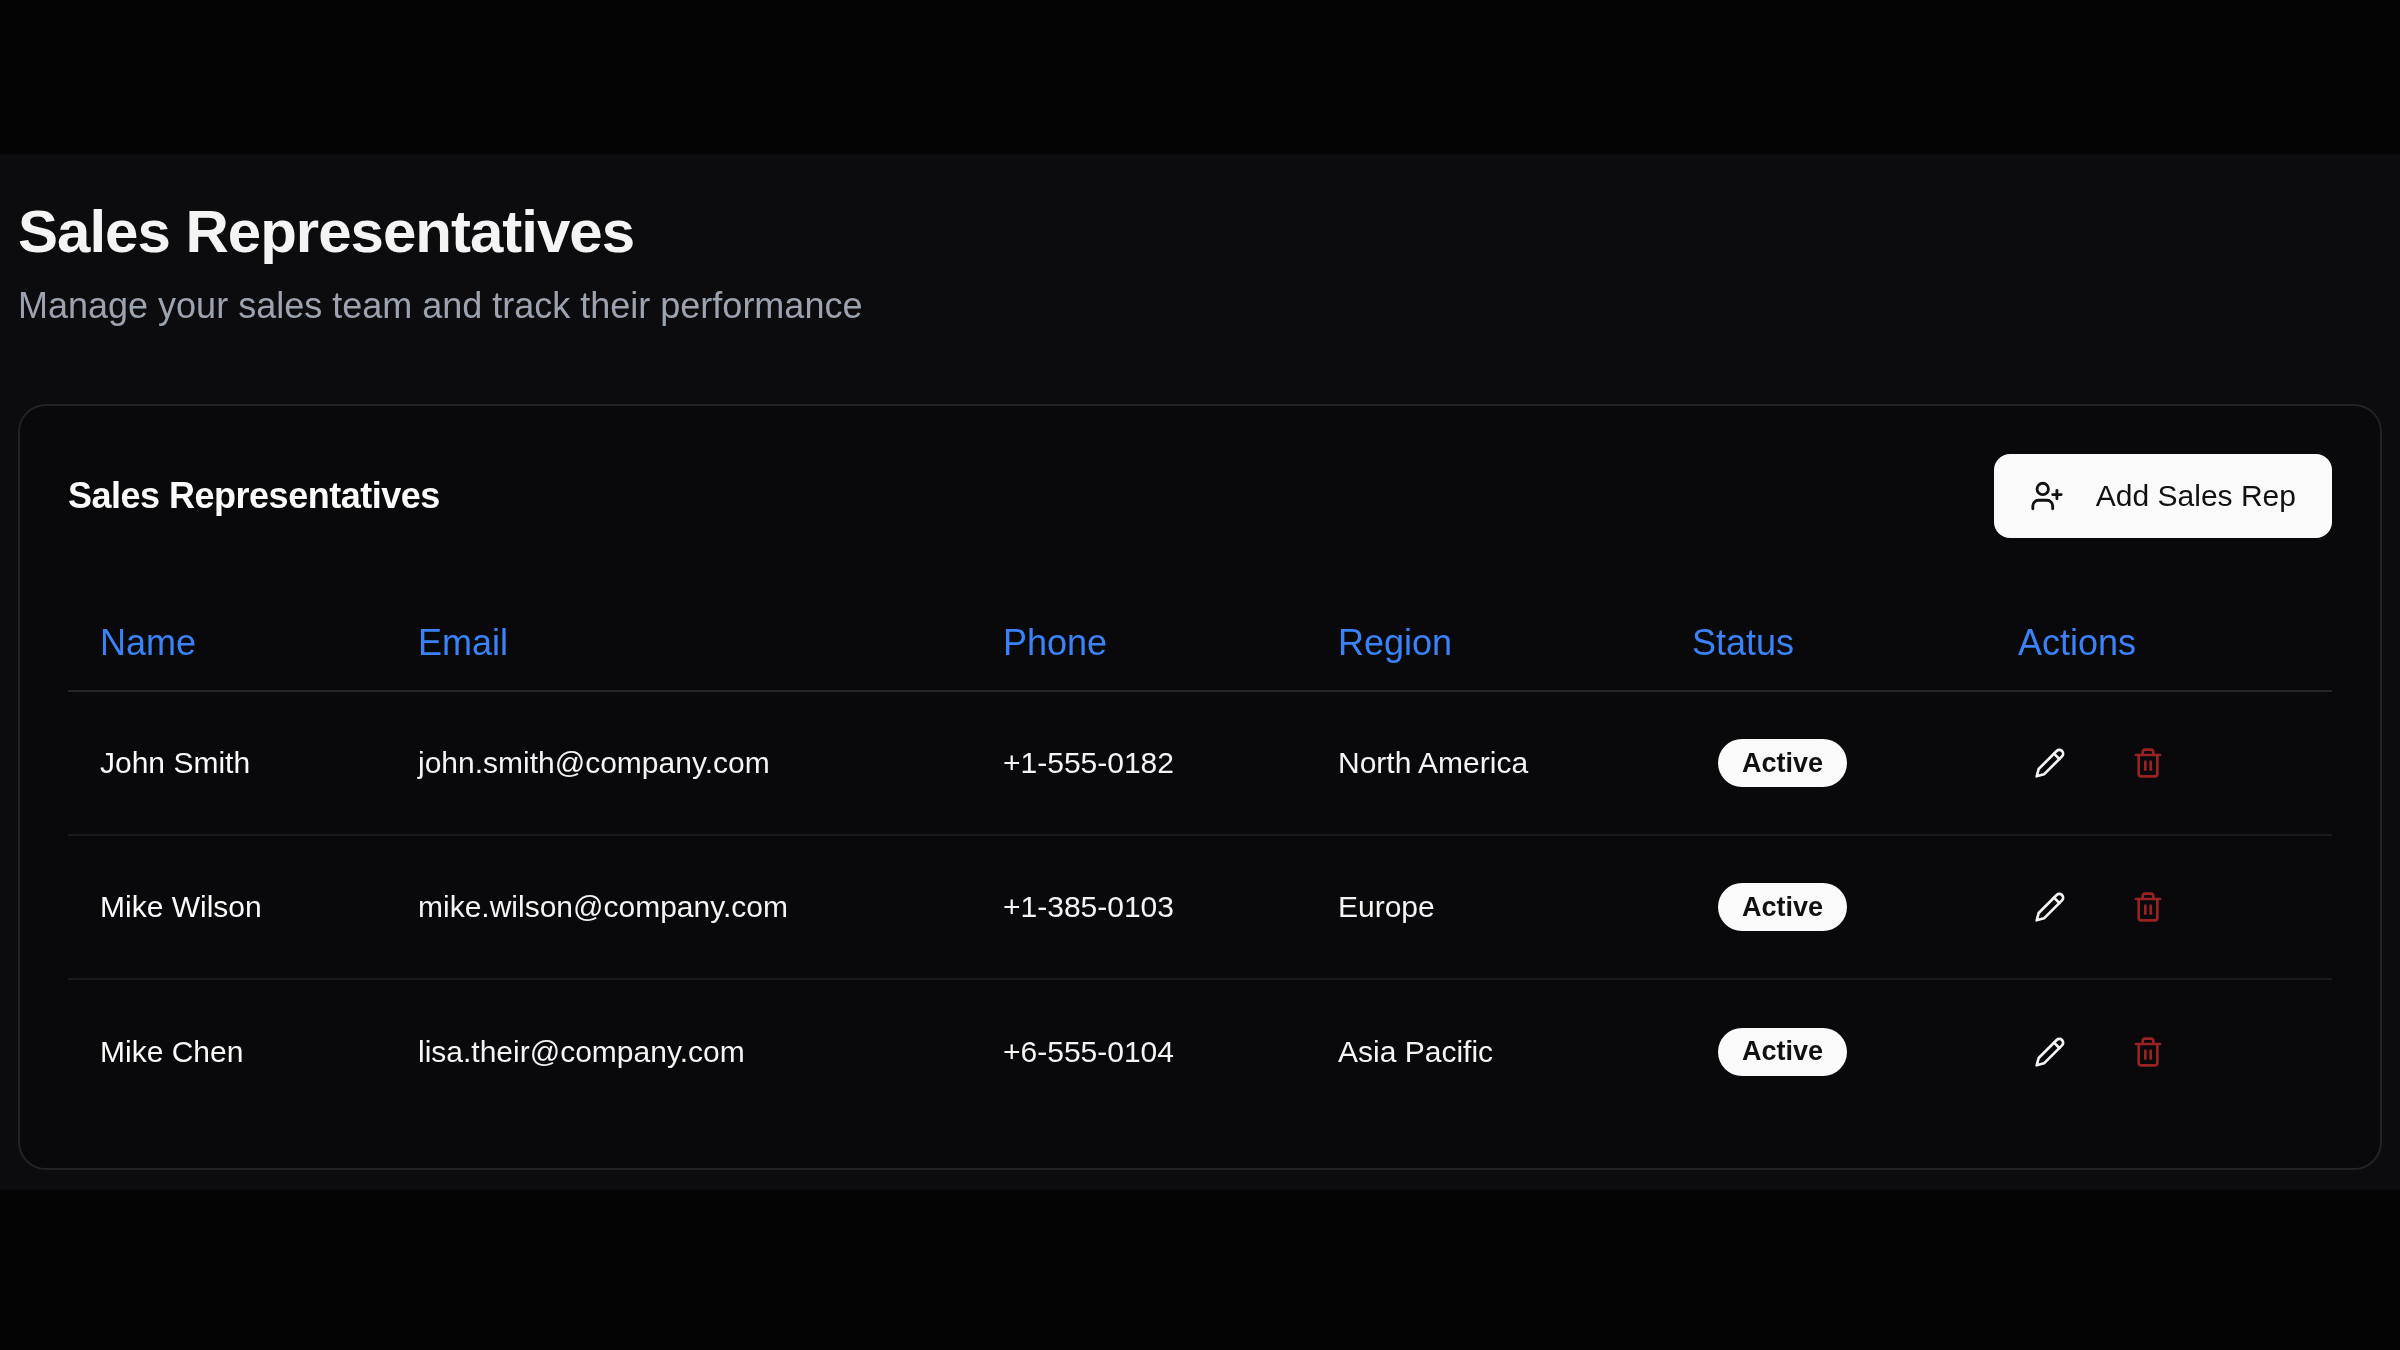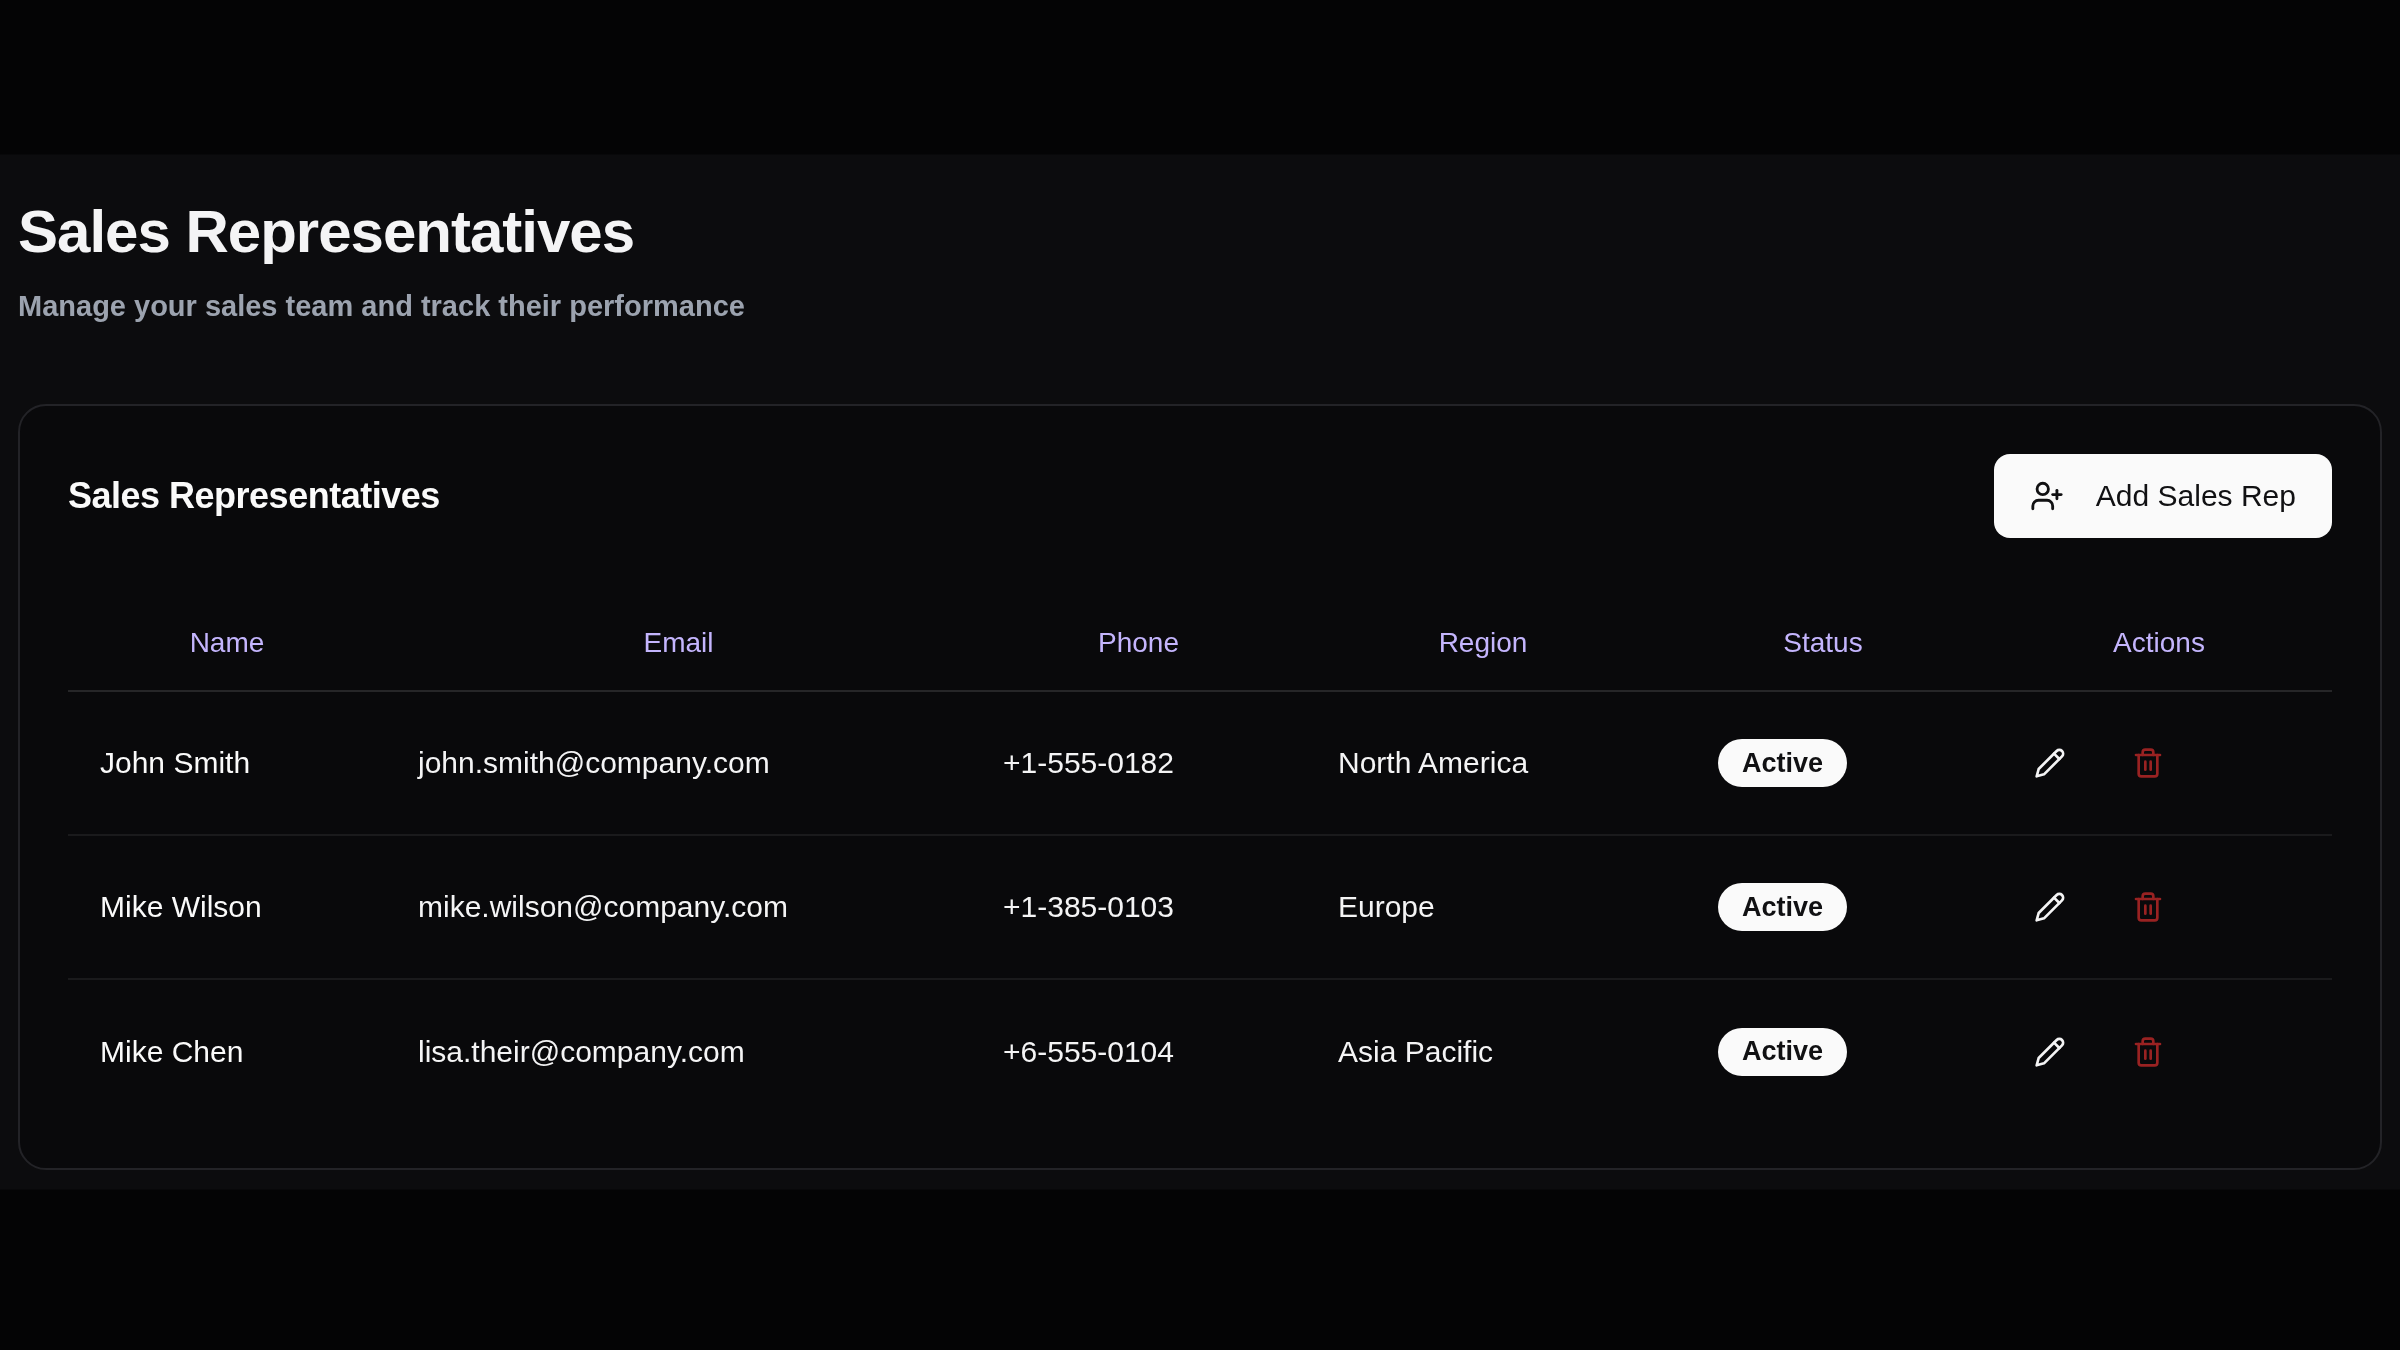--- a/index.html
+++ b/index.html
@@ -25,23 +25,23 @@
     margin: 0;
     padding-top: 196px;
     font-size: 60px;
     line-height: 72px;
     font-weight: 700;
     letter-spacing: -1px;
     color: #f4f4f5;
   }
   p.page-subtitle {
     margin: 18px 0 0 0;
-    font-size: 29px;
+    font-size: 36px;
     line-height: 40px;
-    font-weight: 700;
+    font-weight: 400;
     color: #9ca3af;
   }
   .card {
     margin-top: 78px;
     width: 2364px;
     height: 766px;
     background: #09090b;
     border: 2px solid #232327;
     border-radius: 28px;
     padding: 48px;
@@ -78,25 +78,25 @@
   .add-btn svg { display: block; }
   table.reps-table {
     margin-top: 57px;
     width: 100%;
     border-collapse: collapse;
     table-layout: fixed;
   }
   .reps-table th {
     height: 96px;
     padding: 0 32px;
-    text-align: center;
+    text-align: left;
     vertical-align: middle;
-    font-size: 28px;
+    font-size: 36px;
     font-weight: 500;
-    color: #c4b5fd;
+    color: #3b82f6;
     border-bottom: 2px solid rgba(255,255,255,0.12);
   }
   .reps-table td {
     height: 144px;
     padding: 13px 32px;
     vertical-align: middle;
     font-size: 30px;
     font-weight: 400;
     color: #f4f4f5;
   }

